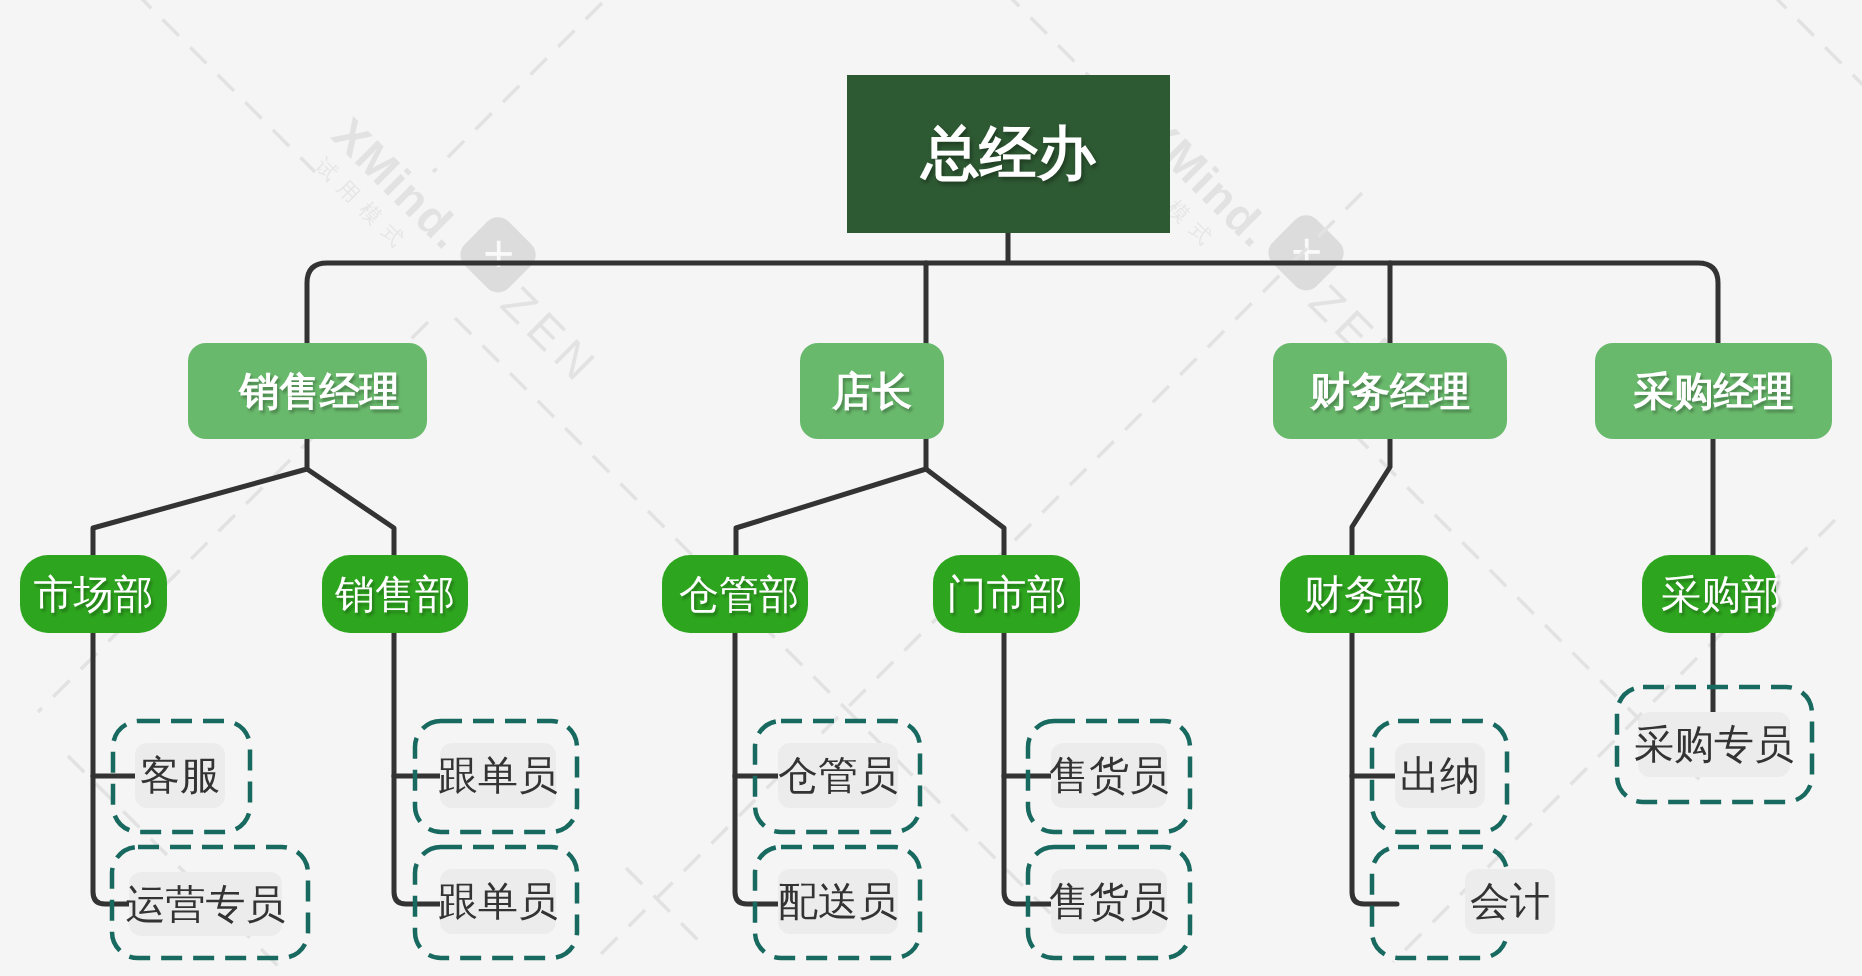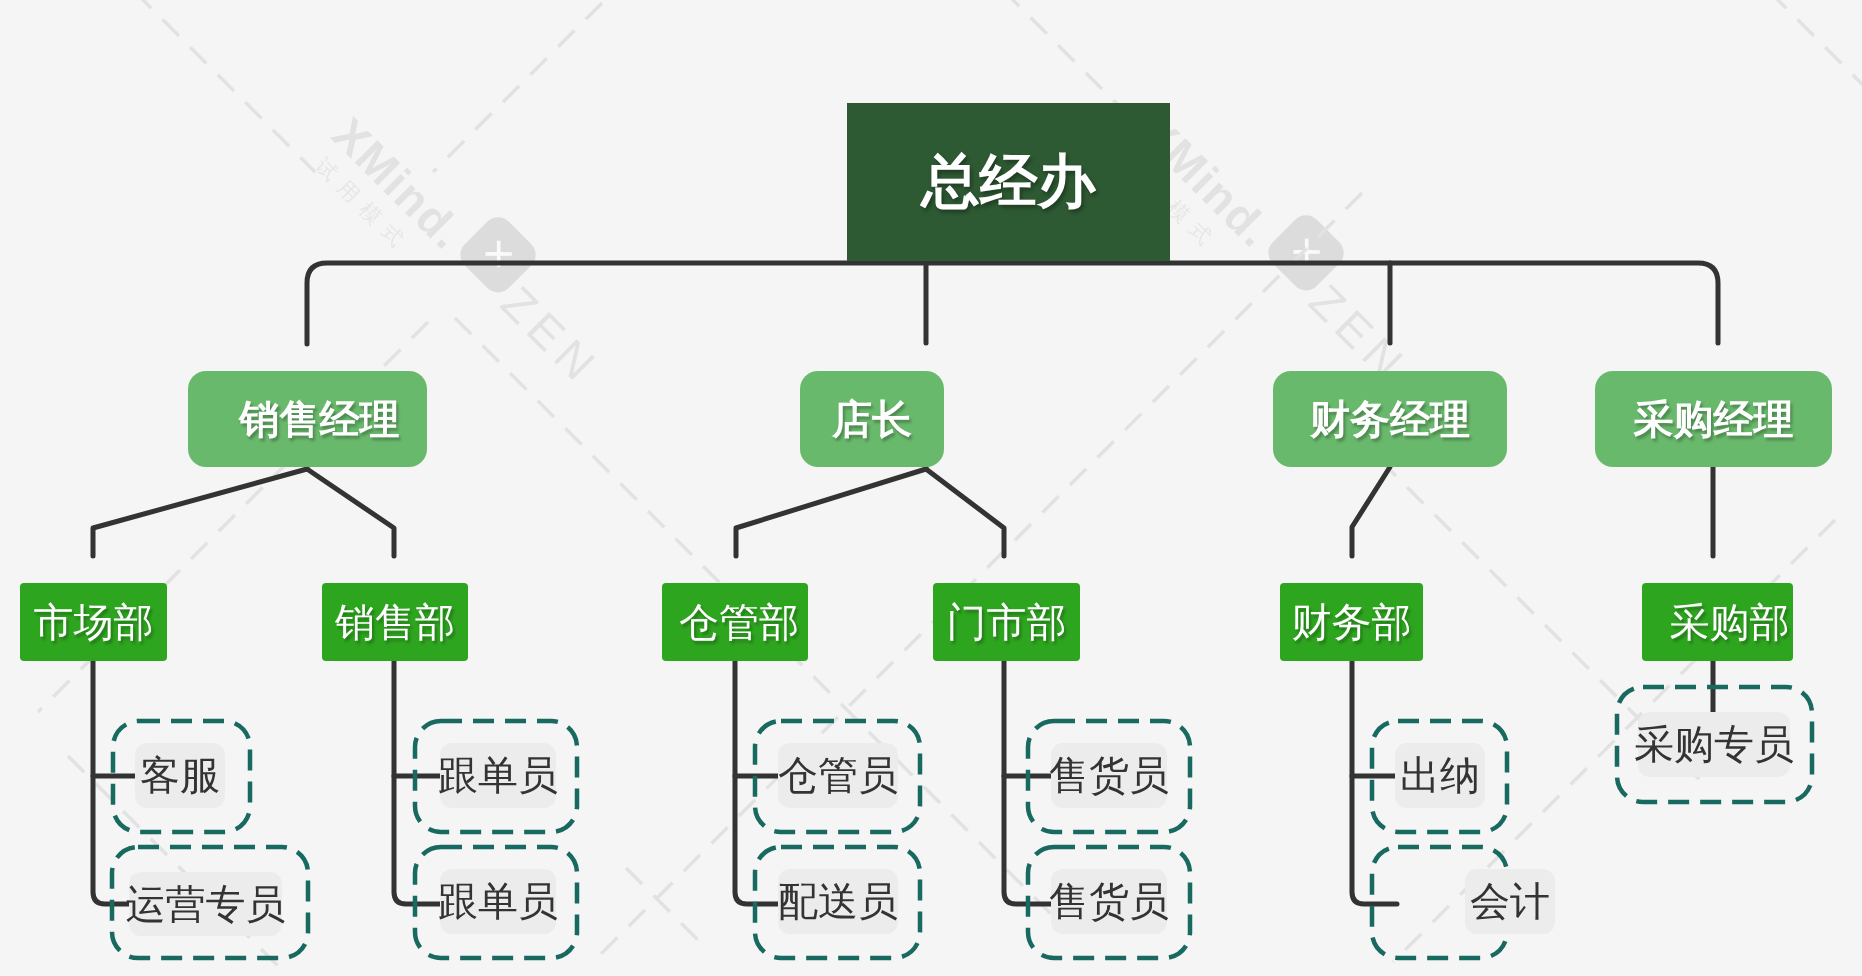--- a/index.html
+++ b/index.html
@@ -9,32 +9,32 @@
   }
   html,body{margin:0;padding:0;background:#ffffff;}
   .canvas{
     position:relative; width:1862px; height:976px; overflow:hidden;
     background:var(--bg);
     font-family:"Liberation Sans","DejaVu Sans",sans-serif;
   }
   .layer{position:absolute;left:0;top:0;}
   .node{
     position:absolute; display:flex; align-items:center; justify-content:center;
-    box-sizing:border-box; color:var(--topic_text); white-space:nowrap;margin-top:28px;
+    box-sizing:border-box; color:var(--topic_text); white-space:nowrap;
   }
   .node-root{
     background:var(--root_fill); font-size:58px; font-weight:700;
     text-shadow:2px 3px 4px rgba(0,0,0,.35);
   }
   .node-manager{
     background:var(--manager_fill); border-radius:18px; font-size:40px; font-weight:700;
     text-shadow:2px 3px 3px rgba(0,0,0,.28);
   }
   .node-dept{
-    background:var(--dept_fill); border-radius:4px; font-size:40px; font-weight:500;
+    background:var(--dept_fill); border-radius:28px; font-size:40px; font-weight:500;
     text-shadow:2px 3px 3px rgba(0,0,0,.28);
   }
   .leaf-inner{
     position:absolute; background:var(--leaf_fill); border-radius:12px;
     display:flex; align-items:center; justify-content:center;
     font-size:40px; color:var(--leaf_text); white-space:nowrap;
   }
   
   .stamp{
     position:absolute; transform:translate(-50%,-50%) rotate(45deg);
@@ -143,22 +143,22 @@
 
   <div class="node node-manager" style="left:188px; top:343px; width:239px; height:96px;padding-left:24px;">销售经理</div>
   <div class="node node-manager" style="left:800px; top:343px; width:144px; height:96px;">店长</div>
   <div class="node node-manager" style="left:1273px; top:343px; width:234px; height:96px;">财务经理</div>
   <div class="node node-manager" style="left:1595px; top:343px; width:237px; height:96px;">采购经理</div>
 
   <div class="node node-dept" style="left:20px; top:555px; width:147px; height:78px;">市场部</div>
   <div class="node node-dept" style="left:322px; top:555px; width:146px; height:78px;text-align:right;">销售部</div>
   <div class="node node-dept" style="left:662px; top:555px; width:146px; height:78px;padding-left:8px;">仓管部</div>
   <div class="node node-dept" style="left:933px; top:555px; width:147px; height:78px;">门市部</div>
-  <div class="node node-dept" style="left:1280px; top:555px; width:143px; height:78px;">财务部</div>
-  <div class="node node-dept" style="left:1642px; top:555px; width:151px; height:78px;padding-left:24px;">采购部</div>
+  <div class="node node-dept" style="left:1280px; top:555px; width:168px; height:78px;">财务部</div>
+  <div class="node node-dept" style="left:1642px; top:555px; width:134px; height:78px;padding-left:24px;">采购部</div>
 
   <div class="leaf-inner" style="left:135px; top:743px; width:90px; height:65px;">客服</div>
   <div class="leaf-inner" style="left:129px; top:872px; width:153px; height:64px;">运营专员</div>
   <div class="leaf-inner" style="left:440px; top:743px; width:116px; height:65px;">跟单员</div>
   <div class="leaf-inner" style="left:440px; top:869px; width:116px; height:65px;">跟单员</div>
   <div class="leaf-inner" style="left:778px; top:743px; width:120px; height:65px;">仓管员</div>
   <div class="leaf-inner" style="left:778px; top:869px; width:120px; height:65px;">配送员</div>
   <div class="leaf-inner" style="left:1051px; top:743px; width:116px; height:65px;">售货员</div>
   <div class="leaf-inner" style="left:1051px; top:869px; width:116px; height:65px;">售货员</div>
   <div class="leaf-inner" style="left:1395px; top:743px; width:90px; height:65px;">出纳</div>

